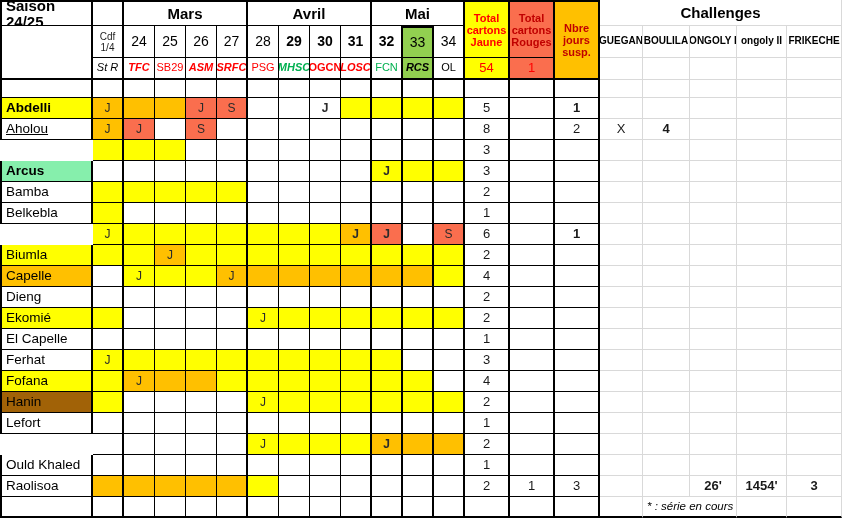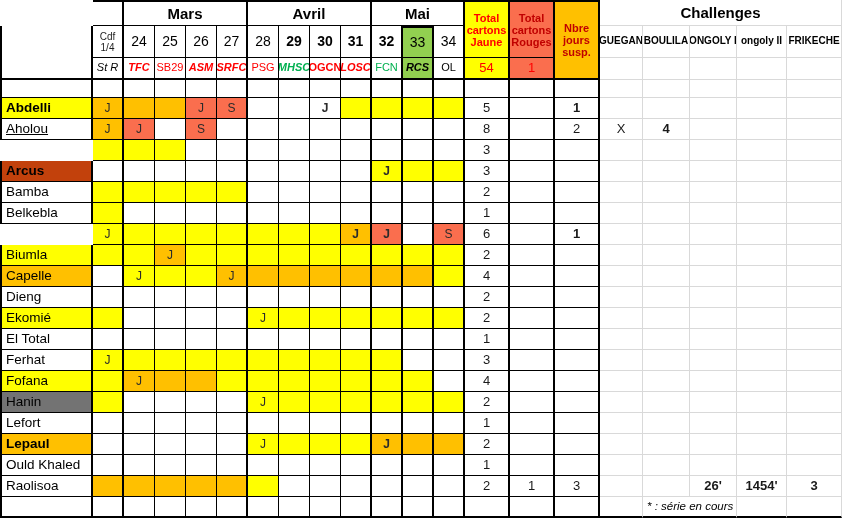--- a/index.html
+++ b/index.html
@@ -35,20 +35,21 @@
   .bold{font-weight:bold}
   .ital{font-style:italic}
   .red{color:#FF0000}
   .green{color:#00B050}
   .blk{color:#000}
 </style>
 </head>
 <body>
 
 <div id="sheet">
+    <div class="c mc name ttl bl2 bt2 br2" style="grid-area: 1 / 1;">Saison 24/25</div>
     <div class="c mc bt2 br2" style="grid-area: 1 / 2;"></div>
     <div class="c mc mon bt2 br2" style="grid-area: 1 / 3 / auto / span 4;">Mars</div>
     <div class="c mc mon bt2 br2" style="grid-area: 1 / 7 / auto / span 4;">Avril</div>
     <div class="c mc mon bt2 br2" style="grid-area: 1 / 11 / auto / span 3;">Mai</div>
     <div class="c mc bl2 br2 bb2" style="grid-area: 2 / 1 / span 2;"></div>
     <div class="c mc small br2" style="grid-area: 2 / 2;">Cdf 1/4</div>
     <div class="c mc club bb2 blk ital br2" style="grid-area: 3 / 2;">St R</div>
     <div class="c mc num" style="grid-area: 2 / 3;">24</div>
     <div class="c mc club bb2 red bold ital" style="grid-area: 3 / 3;">TFC</div>
     <div class="c mc num" style="grid-area: 2 / 4;">25</div>
@@ -163,21 +164,21 @@
     <div class="c mc letter br2" style="grid-area: 7 / 12;"></div>
     <div class="c mc letter br2" style="grid-area: 7 / 13;"></div>
     <div class="c mc val br2" style="grid-area: 7 / 14;">3</div>
     <div class="c mc val br2" style="grid-area: 7 / 15;"></div>
     <div class="c mc val br2" style="grid-area: 7 / 16;"></div>
     <div class="c cc val" style="grid-area: 7 / 17;"></div>
     <div class="c cc val" style="grid-area: 7 / 18;"></div>
     <div class="c cc val" style="grid-area: 7 / 19;"></div>
     <div class="c cc val" style="grid-area: 7 / 20;"></div>
     <div class="c cc val" style="grid-area: 7 / 21;"></div>
-    <div class="c mc name bl2 br2 bold" style="grid-area: 8 / 1; background: #c2410c;">Arcus</div>
+    <div class="c mc name bl2 br2 bold" style="grid-area: 8 / 1; background: #86efac;">Arcus</div>
     <div class="c mc letter br2" style="grid-area: 8 / 2;"></div>
     <div class="c mc letter" style="grid-area: 8 / 3;"></div>
     <div class="c mc letter" style="grid-area: 8 / 4;"></div>
     <div class="c mc letter" style="grid-area: 8 / 5;"></div>
     <div class="c mc letter br2" style="grid-area: 8 / 6;"></div>
     <div class="c mc letter" style="grid-area: 8 / 7;"></div>
     <div class="c mc letter bold" style="grid-area: 8 / 8;"></div>
     <div class="c mc letter bold" style="grid-area: 8 / 9;"></div>
     <div class="c mc letter br2 bold" style="grid-area: 8 / 10;"></div>
     <div class="c mc letter br2 bold" style="grid-area: 8 / 11; background: rgb(255, 255, 0);">J</div>
@@ -330,21 +331,21 @@
     <div class="c mc letter br2" style="grid-area: 15 / 12; background: rgb(255, 255, 0);"></div>
     <div class="c mc letter br2" style="grid-area: 15 / 13; background: rgb(255, 255, 0);"></div>
     <div class="c mc val br2" style="grid-area: 15 / 14;">2</div>
     <div class="c mc val br2" style="grid-area: 15 / 15;"></div>
     <div class="c mc val br2" style="grid-area: 15 / 16;"></div>
     <div class="c cc val" style="grid-area: 15 / 17;"></div>
     <div class="c cc val" style="grid-area: 15 / 18;"></div>
     <div class="c cc val" style="grid-area: 15 / 19;"></div>
     <div class="c cc val" style="grid-area: 15 / 20;"></div>
     <div class="c cc val" style="grid-area: 15 / 21;"></div>
-    <div class="c mc name bl2 br2" style="grid-area: 16 / 1;">El Total</div>
+    <div class="c mc name bl2 br2" style="grid-area: 16 / 1;">El Capelle</div>
     <div class="c mc letter br2" style="grid-area: 16 / 2;"></div>
     <div class="c mc letter" style="grid-area: 16 / 3;"></div>
     <div class="c mc letter" style="grid-area: 16 / 4;"></div>
     <div class="c mc letter" style="grid-area: 16 / 5;"></div>
     <div class="c mc letter br2" style="grid-area: 16 / 6;"></div>
     <div class="c mc letter" style="grid-area: 16 / 7;"></div>
     <div class="c mc letter bold" style="grid-area: 16 / 8;"></div>
     <div class="c mc letter bold" style="grid-area: 16 / 9;"></div>
     <div class="c mc letter br2 bold" style="grid-area: 16 / 10;"></div>
     <div class="c mc letter br2 bold" style="grid-area: 16 / 11;"></div>
@@ -393,21 +394,21 @@
     <div class="c mc letter br2" style="grid-area: 18 / 12; background: rgb(255, 255, 0);"></div>
     <div class="c mc letter br2" style="grid-area: 18 / 13;"></div>
     <div class="c mc val br2" style="grid-area: 18 / 14;">4</div>
     <div class="c mc val br2" style="grid-area: 18 / 15;"></div>
     <div class="c mc val br2" style="grid-area: 18 / 16;"></div>
     <div class="c cc val" style="grid-area: 18 / 17;"></div>
     <div class="c cc val" style="grid-area: 18 / 18;"></div>
     <div class="c cc val" style="grid-area: 18 / 19;"></div>
     <div class="c cc val" style="grid-area: 18 / 20;"></div>
     <div class="c cc val" style="grid-area: 18 / 21;"></div>
-    <div class="c mc name bl2 br2" style="grid-area: 19 / 1; background: #737373;">Hanin</div>
+    <div class="c mc name bl2 br2" style="grid-area: 19 / 1; background: #a16207;">Hanin</div>
     <div class="c mc letter br2" style="grid-area: 19 / 2; background: rgb(255, 255, 0);"></div>
     <div class="c mc letter" style="grid-area: 19 / 3;"></div>
     <div class="c mc letter" style="grid-area: 19 / 4;"></div>
     <div class="c mc letter" style="grid-area: 19 / 5;"></div>
     <div class="c mc letter br2" style="grid-area: 19 / 6;"></div>
     <div class="c mc letter" style="grid-area: 19 / 7; background: rgb(255, 255, 0);">J</div>
     <div class="c mc letter bold" style="grid-area: 19 / 8; background: rgb(255, 255, 0);"></div>
     <div class="c mc letter bold" style="grid-area: 19 / 9; background: rgb(255, 255, 0);"></div>
     <div class="c mc letter br2 bold" style="grid-area: 19 / 10; background: rgb(255, 255, 0);"></div>
     <div class="c mc letter br2 bold" style="grid-area: 19 / 11; background: rgb(255, 255, 0);"></div>
@@ -435,21 +436,20 @@
     <div class="c mc letter br2" style="grid-area: 20 / 12;"></div>
     <div class="c mc letter br2" style="grid-area: 20 / 13;"></div>
     <div class="c mc val br2" style="grid-area: 20 / 14;">1</div>
     <div class="c mc val br2" style="grid-area: 20 / 15;"></div>
     <div class="c mc val br2" style="grid-area: 20 / 16;"></div>
     <div class="c cc val" style="grid-area: 20 / 17;"></div>
     <div class="c cc val" style="grid-area: 20 / 18;"></div>
     <div class="c cc val" style="grid-area: 20 / 19;"></div>
     <div class="c cc val" style="grid-area: 20 / 20;"></div>
     <div class="c cc val" style="grid-area: 20 / 21;"></div>
-    <div class="c mc name bl2 br2 bold" style="grid-area: 21 / 1; background: rgb(255, 192, 0);">Lepaul</div>
     <div class="c mc letter br2" style="grid-area: 21 / 2;"></div>
     <div class="c mc letter" style="grid-area: 21 / 3;"></div>
     <div class="c mc letter" style="grid-area: 21 / 4;"></div>
     <div class="c mc letter" style="grid-area: 21 / 5;"></div>
     <div class="c mc letter br2" style="grid-area: 21 / 6;"></div>
     <div class="c mc letter" style="grid-area: 21 / 7; background: rgb(255, 255, 0);">J</div>
     <div class="c mc letter bold" style="grid-area: 21 / 8; background: rgb(255, 255, 0);"></div>
     <div class="c mc letter bold" style="grid-area: 21 / 9; background: rgb(255, 255, 0);"></div>
     <div class="c mc letter br2 bold" style="grid-area: 21 / 10; background: rgb(255, 255, 0);"></div>
     <div class="c mc letter br2 bold" style="grid-area: 21 / 11; background: rgb(255, 192, 0);">J</div>

